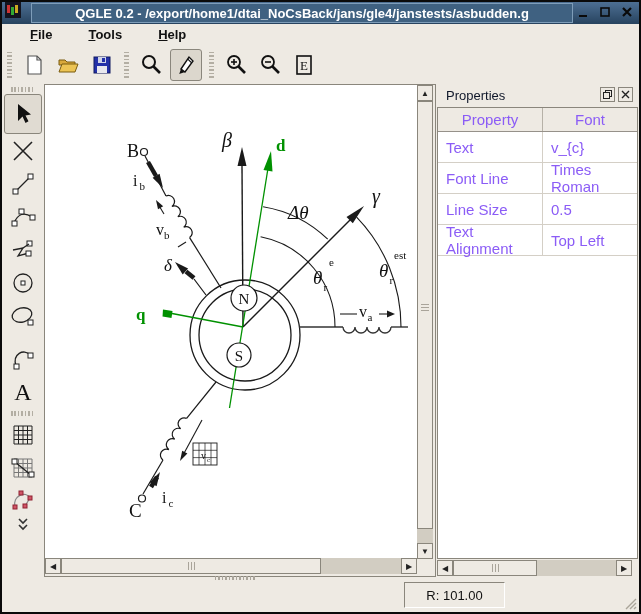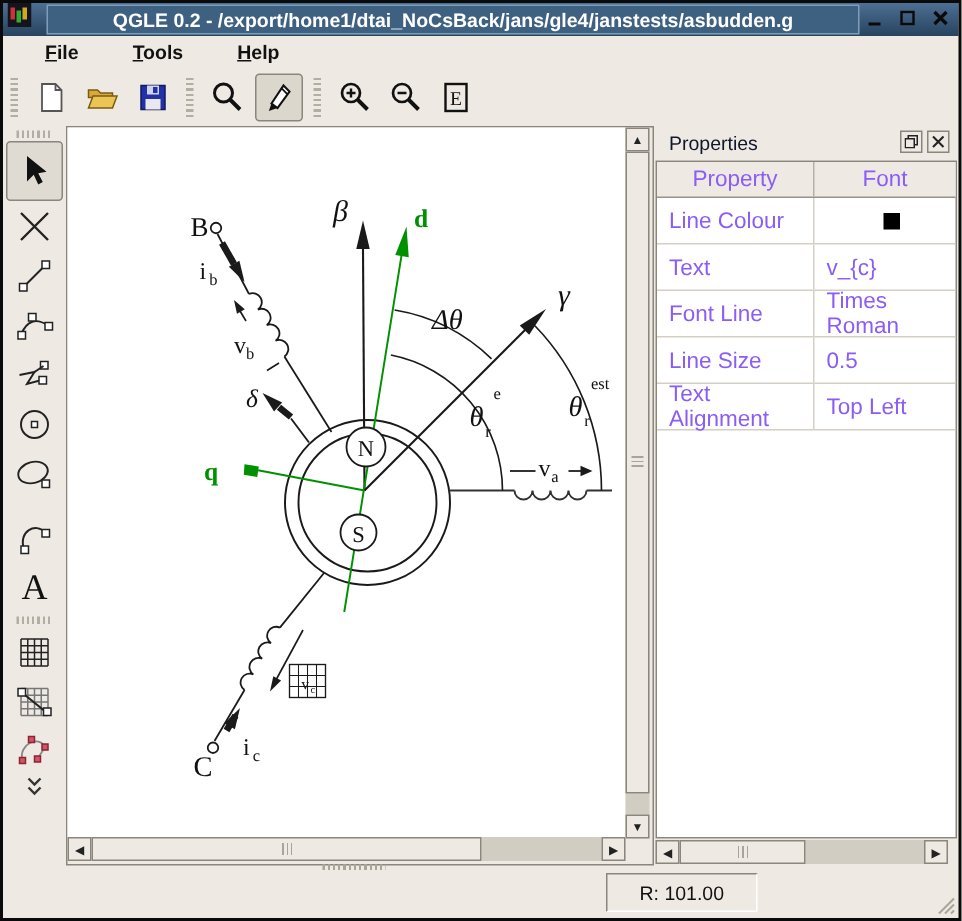--- a/index.html
+++ b/index.html
@@ -421,26 +421,20 @@
           <path d="M1 1 L8 8 M8 1 L1 8" stroke="#222" stroke-width="1.4"></path>
         </svg>
       </div>
     </div>
     <div class="ptable">
       <div class="prow head">
         <div class="pcell c1">Property</div>
         <div class="pcell c2" style="justify-content:center;">Font</div>
       </div>
       <div class="prow">
-        <div class="pcell c1">Line Colour</div>
-        <div class="pcell c2">
-            <span class="swatch" style="background: rgb(0, 0, 0);"></span>
-          </div>
-      </div>
-      <div class="prow">
         <div class="pcell c1">Text</div>
         <div class="pcell c2">v_{c}</div>
       </div>
       <div class="prow">
         <div class="pcell c1">Font Line</div>
         <div class="pcell c2">Times Roman</div>
       </div>
       <div class="prow">
         <div class="pcell c1">Line Size</div>
         <div class="pcell c2">0.5</div>

